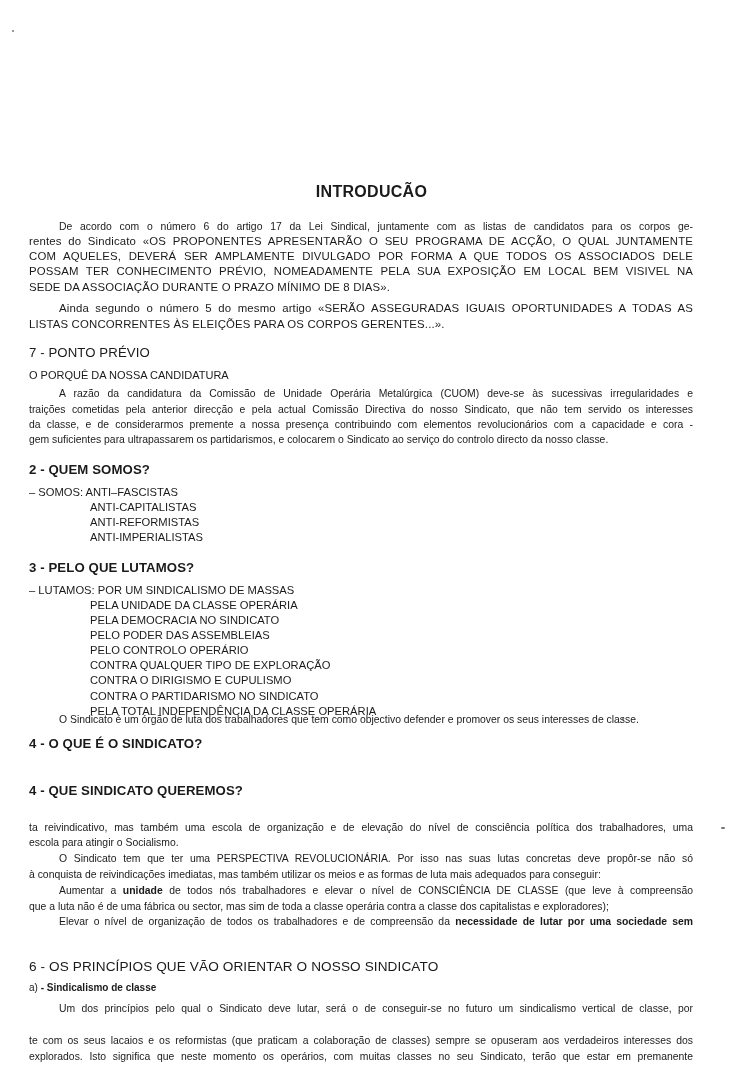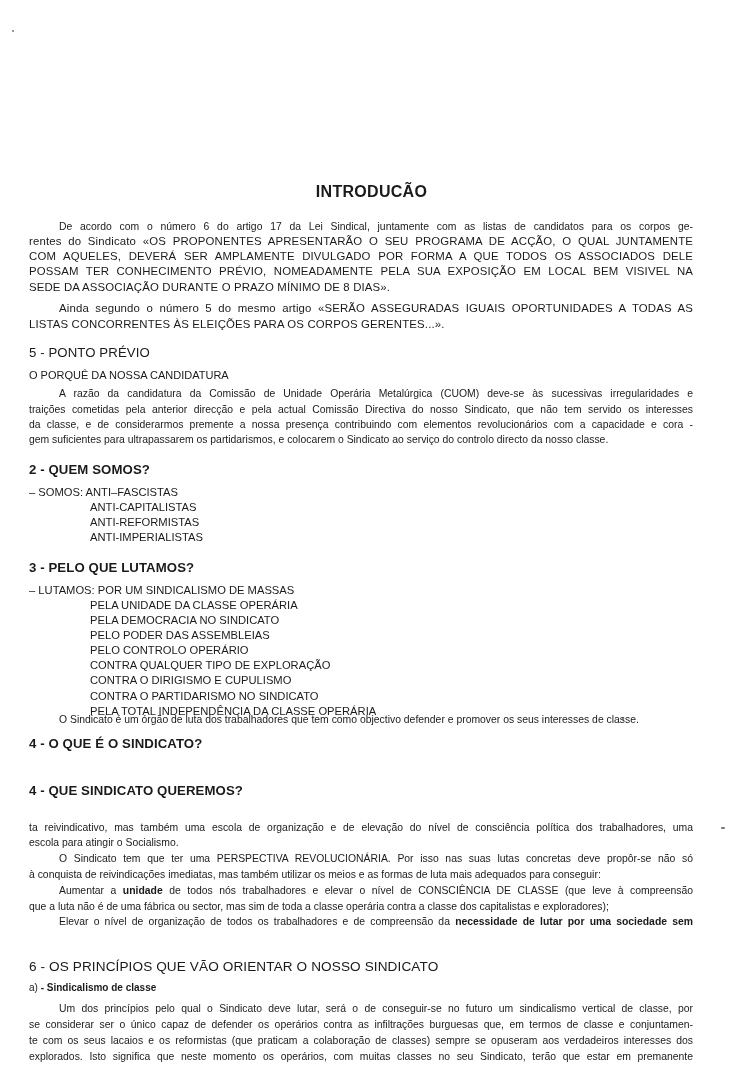--- a/index.html
+++ b/index.html
@@ -37,21 +37,21 @@
 
   <div class="abs p jline" style="top:219px;left:59px;width:634px;">De acordo com o número 6 do artigo 17 da Lei Sindical, juntamente com as listas de candidatos para os corpos ge-</div>
   <div class="abs p caps jline" style="top:233px;">rentes do Sindicato «OS PROPONENTES APRESENTARÃO O SEU PROGRAMA DE ACÇÃO, O QUAL JUNTAMENTE</div>
   <div class="abs p caps jline" style="top:248px;">COM AQUELES, DEVERÁ SER AMPLAMENTE DIVULGADO POR FORMA A QUE TODOS OS ASSOCIADOS DELE</div>
   <div class="abs p caps jline" style="top:263px;">POSSAM TER CONHECIMENTO PRÉVIO, NOMEADAMENTE PELA SUA EXPOSIÇÃO EM LOCAL BEM VISIVEL NA</div>
   <div class="abs p caps" style="top:279px;left:29px;">SEDE DA ASSOCIAÇÃO DURANTE O PRAZO MÍNIMO DE 8 DIAS».</div>
 
   <div class="abs p caps jline" style="top:300px;left:59px;width:634px;">Ainda segundo o número 5 do mesmo artigo «SERÃO ASSEGURADAS IGUAIS OPORTUNIDADES A TODAS AS</div>
   <div class="abs p caps" style="top:316px;left:29px;">LISTAS CONCORRENTES ÀS ELEIÇÕES PARA OS CORPOS GERENTES...».</div>
 
-  <div class="abs h" style="top:345px;">5 - PONTO PRÉVIO</div>
+  <div class="abs h" style="top:345px;">7 - PONTO PRÉVIO</div>
   <div class="abs sub" style="top:369px;">O PORQUÊ DA NOSSA CANDIDATURA</div>
   <div class="abs p jline" style="top:386px;left:59px;width:634px;">A razão da candidatura da Comissão de Unidade Operária Metalúrgica (CUOM) deve-se às sucessivas irregularidades e</div>
   <div class="abs p jline" style="top:402px;">traições cometidas pela anterior direcção e pela actual Comissão Directiva do nosso Sindicato, que não tem servido os interesses</div>
   <div class="abs p jline" style="top:417px;">da classe, e de considerarmos premente a nossa presença contribuindo com elementos revolucionários com a capacidade e cora -</div>
   <div class="abs p" style="top:432px;left:29px;">gem suficientes para ultrapassarem os partidarismos, e colocarem o Sindicato ao serviço do controlo directo da nosso classe.</div>
 
   <div class="abs h bold" style="top:462px;">2 - QUEM SOMOS?</div>
   <div class="abs list" style="top:485px;left:29px;">– SOMOS: ANTI–FASCISTAS</div>
   <div class="abs list" style="top:500px;left:90px;">ANTI-CAPITALISTAS</div>
   <div class="abs list" style="top:515px;left:90px;">ANTI-REFORMISTAS</div>
@@ -82,17 +82,16 @@
   <div class="abs p" style="top:899px;left:29px;">que a luta não é de uma fábrica ou sector, mas sim de toda a classe operária contra a classe dos capitalistas e exploradores);</div>
   <div class="abs p jline" style="top:914px;left:59px;width:634px;">
     <span>Elevar o nível de organização de todos os trabalhadores e de compreensão da </span><span class="bold">necessidade de lutar por uma sociedade   sem</span>
   </div>
 
   <div class="abs h" style="top:959px;font-size:13.6px;">6 - OS PRINCÍPIOS QUE VÃO ORIENTAR O NOSSO SINDICATO</div>
   <div class="abs p" style="top:980px;left:29px;font-size:10px;">
     <span>a)</span><span class="bold"> - Sindicalismo de classe</span>
   </div>
   <div class="abs p jline" style="top:1001px;left:59px;width:634px;">Um dos princípios pelo qual o Sindicato deve lutar, será o de conseguir-se no futuro um sindicalismo vertical de classe,  por</div>
-  <div class="abs p jline" style="top:1017px;">se considerar ser o único capaz de defender os operários contra as infiltrações burguesas que, em termos de classe e conjuntamen-</div>
   <div class="abs p jline" style="top:1033px;">te com os seus lacaios e os reformistas (que praticam a colaboração de classes) sempre se opuseram aos verdadeiros interesses dos</div>
   <div class="abs p jline" style="top:1049px;">explorados. Isto significa que neste momento os operários, com muitas classes no seu Sindicato, terão que estar em premanente</div>
 
 </div>
 
 </body></html>

